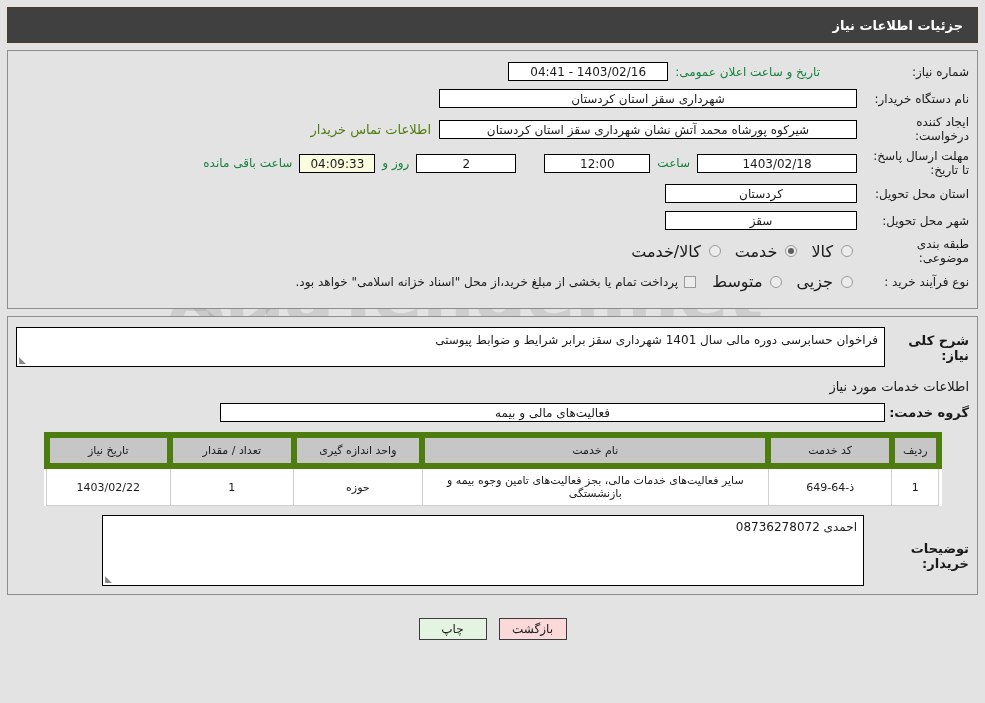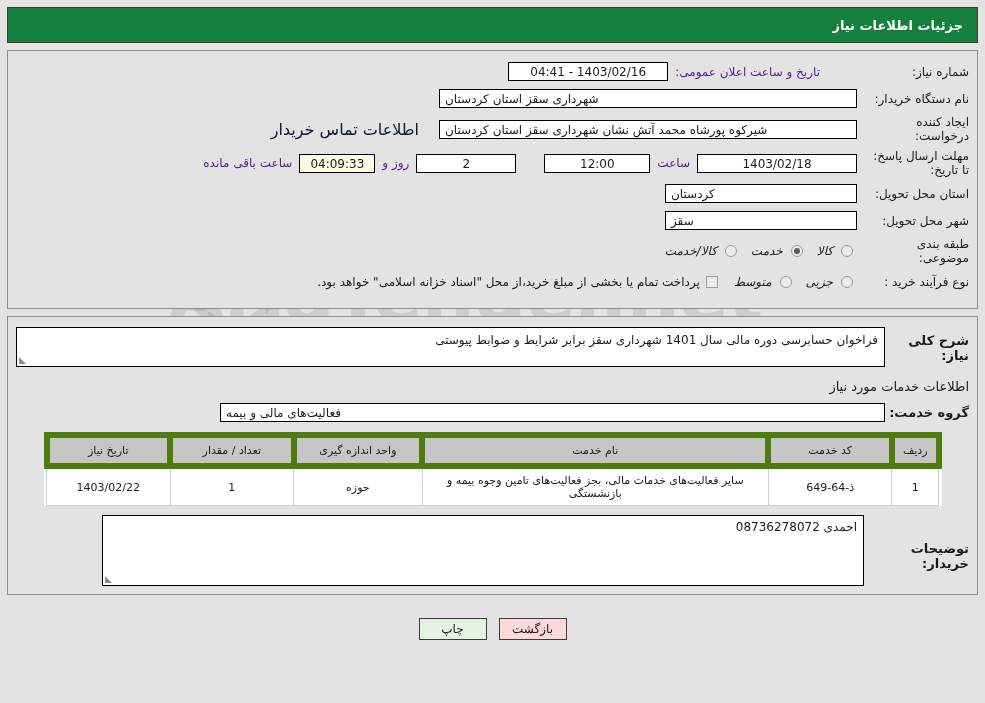--- a/index.html
+++ b/index.html
@@ -52,21 +52,21 @@
     top: 330px;
     width: 105px;
     height: 100px;
   }
 
   
   .pagewrap { position: relative; z-index: 2; }
   .topbar {
     margin: 7px 7px 0 7px;
     height: 36px;
-    background: #15803d;
+    background: #404040;
     border: 1px solid #4a3c22;
     display: flex;
     align-items: center;
     justify-content: flex-start;
     padding: 0 14px;
     box-sizing: border-box;
   }
   .topbar .title {
     color: #ffffff;
     font-size: 13px;
@@ -108,37 +108,37 @@
     height: 19px;
     line-height: 19px;
     font-size: 12px;
     padding: 0 5px;
     box-sizing: border-box;
     text-align: center;
     color: #1a1a1a;
     overflow: hidden;
     white-space: nowrap;
   }
-  .fbox.rt { text-align: left; margin-left: 12px; }
+  .fbox.rt { text-align: center; }
   .w-need  { width: 250px; }
   .w-wide  { width: 418px; }
   .w-state { width: 192px; }
   .w-date  { width: 160px; }
   .w-hour  { width: 106px; }
   .w-day   { width: 100px; }
 
   .inline-lbl {
     font-size: 12px;
     padding: 0 7px;
     white-space: nowrap;
-    color: #4c1d95;
+    color: #15803d;
   }
   .link {
-    color: #0f172a;
-    font-size: 16px;
+    color: #4d7c0f;
+    font-size: 13px;
     text-decoration: none;
     white-space: nowrap;
     padding: 0 8px;
     cursor: pointer;
   }
   .timer {
     border: 1px solid #000;
     background: #fbfbe0;
     height: 19px;
     line-height: 19px;
@@ -162,24 +162,23 @@
   }
   .radio.on::after {
     content: "";
     position: absolute;
     left: 2px; top: 2px;
     width: 6px; height: 6px;
     border-radius: 50%;
     background: #5d5d5d;
   }
   .radio-lbl {
-    font-size: 12px;
+    font-size: 16px;
     padding: 0 4px 0 10px;
     white-space: nowrap;
-    font-style: italic;
   }
   .checkbox {
     width: 12px; height: 12px;
     border: 1px solid #9a9a9a;
     background: #ececec;
     display: inline-block;
     box-sizing: border-box;
     flex: 0 0 auto;
     margin: 0 6px;
   }

